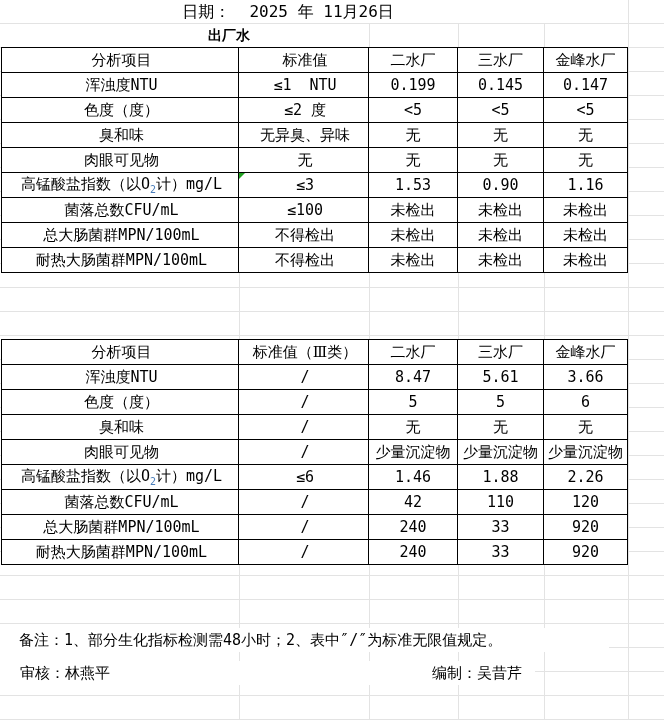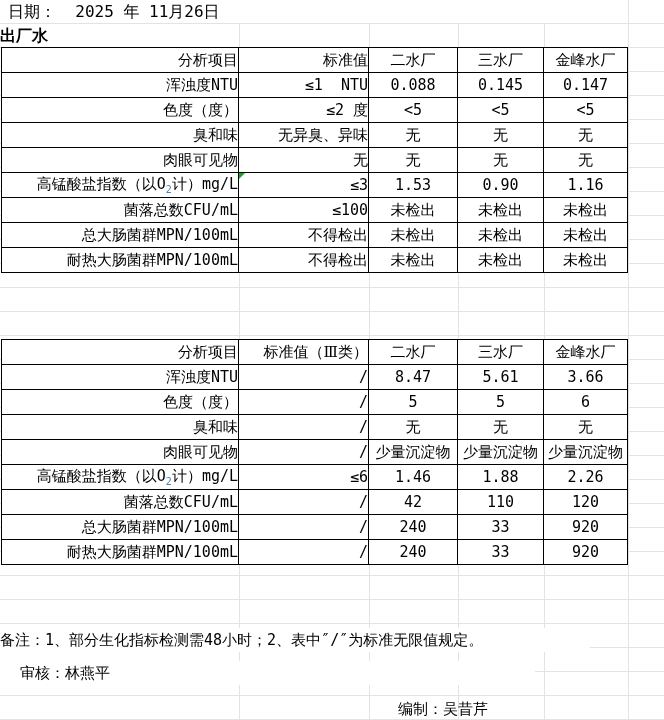--- a/index.html
+++ b/index.html
@@ -18,60 +18,60 @@
       linear-gradient(#e3e3e3,#e3e3e3),
       linear-gradient(#e3e3e3,#e3e3e3),
       linear-gradient(#e3e3e3,#e3e3e3),
       repeating-linear-gradient(to bottom,transparent 0,transparent 23px,#e3e3e3 23px,#e3e3e3 24px);
     background-size:1px 100%,1px 100%,1px 100%,1px 100%,1px 100%,100% 100%;
     background-position:239px 0,369px 0,458px 0,544px 0,628px 0,0 0;
     background-repeat:no-repeat,no-repeat,no-repeat,no-repeat,no-repeat,repeat;
   }
   .date-row{
     position:absolute;top:0;left:0;width:560px;height:23px;background:#fff;
-    font-size:16px;line-height:23px;padding-left:8px;white-space:pre;
+    font-size:16px;line-height:23px;padding-left:8px;white-space:pre;text-align:center;
   }
   .sec-title{
-    position:absolute;left:0;width:236px;background:#fff;
-    font-weight:bold;font-size:16px;
+    position:absolute;left:14px;width:236px;background:#fff;
+    font-weight:bold;font-size:14px;text-align:right;
   }
   #title1{top:24px;height:23px;line-height:23px;}
   #title2{top:313px;height:26px;line-height:28px;}
   table.data-table{
     position:absolute;left:1px;border-collapse:collapse;table-layout:fixed;
     background:#fff;font-size:15px;
   }
   #t1{top:47px;}
   #t2{top:339px;}
   col.w-item{width:237px;}
   col.w-std{width:130px;}
   col.w-pa{width:89px;}
   col.w-pb{width:86px;}
   col.w-pc{width:84px;}
   .data-table th,.data-table td{
     border:1px solid #000;height:24px;padding:0;text-align:center;
     font-weight:normal;overflow:hidden;white-space:pre;vertical-align:middle;
   }
-  .data-table .al{text-align:right;padding-left:3px;margin-left:12px;}
+  .data-table .al{text-align:center;padding-left:3px;margin-left:12px;}
   td.rel,th.rel{position:relative;}
   sub.o2{font-size:10px;color:#4a7ebb;}
   .err-tri{
     position:absolute;top:0;left:0;width:0;height:0;
     border-top:6px solid #21a121;border-right:6px solid transparent;
   }
   .note-row{
     position:absolute;top:628px;left:0;width:590px;height:24px;background:#fff;
-    font-size:15px;line-height:24px;padding-left:0;white-space:pre;
+    font-size:15px;line-height:24px;padding-left:19px;white-space:pre;
   }
   .footer-row{
     position:absolute;top:661px;left:0;width:535px;height:24px;background:#fff;
     font-size:15px;line-height:24px;
   }
   .footer-row .reviewer{position:absolute;left:20px;}
-  .footer-row .preparer{position:absolute;left:398px;margin-top:36px;}
+  .footer-row .preparer{position:absolute;left:432px;}
   .footer-tri{
     position:absolute;top:662px;left:8px;width:0;height:0;
     border-top:6px solid #21a121;border-right:6px solid transparent;
   }
 </style>
 </head>
 <body>
 
 <div class="sheet">
   <div class="grid-bg"></div>
@@ -94,21 +94,21 @@
         <th class="al">标准值</th>
         <th>二水厂</th>
         <th>三水厂</th>
         <th>金峰水厂</th>
       </tr>
     </thead>
     <tbody>
       <tr>
         <td class="al">浑浊度NTU</td>
         <td class="al">≤1  NTU</td>
-        <td>0.088</td>
+        <td>0.199</td>
         <td>0.145</td>
         <td>0.147</td>
       </tr>
       <tr>
         <td class="al">色度（度）</td>
         <td class="al">≤2 度</td>
         <td>&lt;5</td>
         <td>&lt;5</td>
         <td>&lt;5</td>
       </tr>

